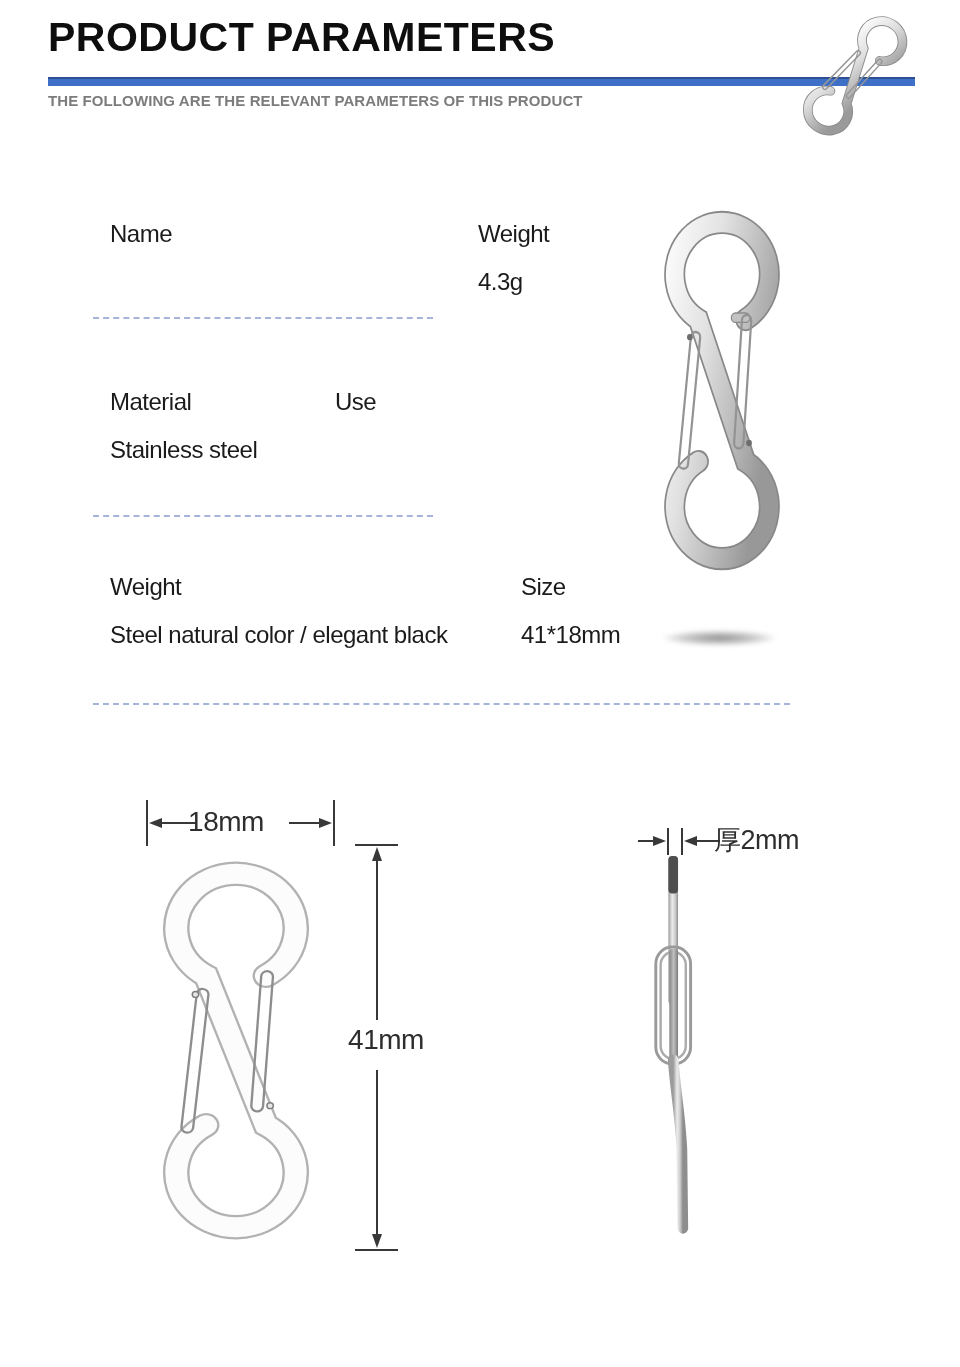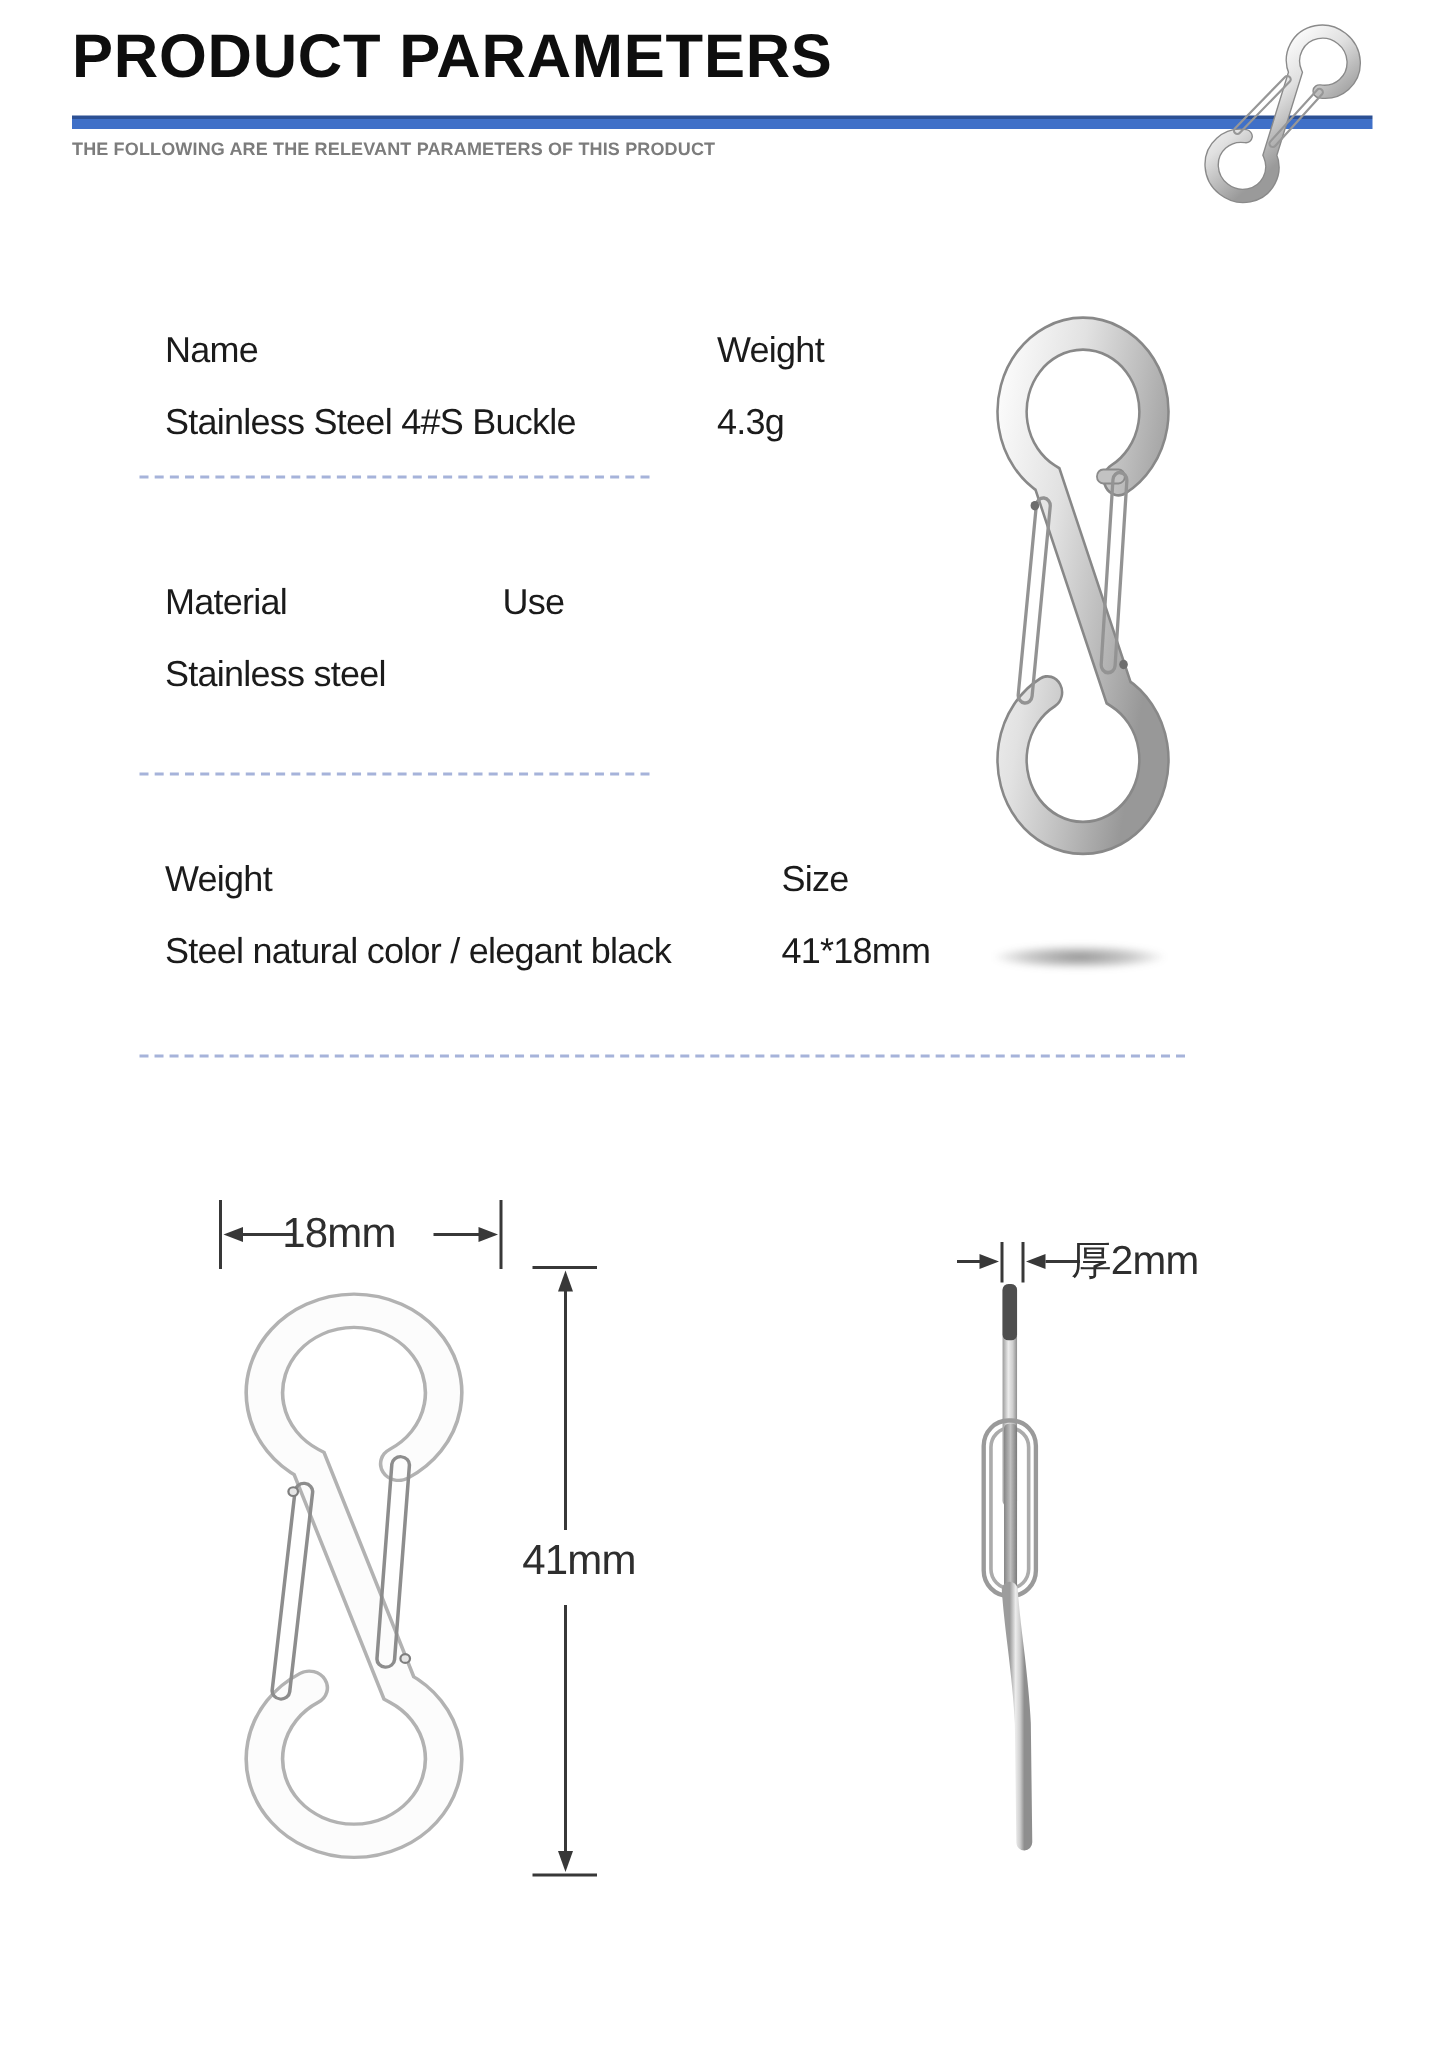--- a/index.html
+++ b/index.html
@@ -12,21 +12,21 @@
   .abs{position:absolute;}
   .title{
     left:48px;top:14px;font-size:41px;font-weight:bold;color:#0e0e0e;
     letter-spacing:0.5px;white-space:nowrap;
   }
   .blue-bar{
     left:48px;top:77px;width:867px;height:9px;
     background:linear-gradient(to bottom,#2c5094 0%,#2c5094 24%,#3f70c8 24%,#3f70c8 100%);
   }
   .subtitle{
-    left:48px;top:92px;font-size:12px;font-weight:bold;color:#7c7c7c;
+    left:48px;top:92px;font-size:15px;font-weight:bold;color:#7c7c7c;
     letter-spacing:0.1px;white-space:nowrap;
   }
   .card{
     left:47px;top:143px;width:868px;height:1202px;background:#ffffff;
   }
   .param-label,.param-value{
     font-size:24px;color:#1b1b1b;letter-spacing:-0.5px;white-space:nowrap;text-align:center;
   }
   .dash{border-top:2px dashed #a6b3da;height:0;}
   .dim-label{
@@ -63,21 +63,20 @@
       <path d="M 118,133 A 56,56 0 1 0 62,133 L 118,286 A 56,56 0 1 1 62,286" fill="none" stroke="#8a8a8a" stroke-width="27" stroke-linecap="round"></path>
       <path d="M 118,133 A 56,56 0 1 0 62,133 L 118,286 A 56,56 0 1 1 62,286" fill="none" stroke="url(#metI)" stroke-width="22" stroke-linecap="round"></path>
       <rect x="45" y="146" width="12" height="148" rx="6" fill="none" stroke="#979797" stroke-width="4" transform="rotate(6 51 220)"></rect>
       <rect x="108" y="128" width="12" height="144" rx="6" fill="none" stroke="#979797" stroke-width="4" transform="rotate(4 114 200)"></rect>
     </svg>
   </div>
 
   <div class="abs card">
 
     <div class="abs param-label" style="left:63px;top:77px;">Name</div>
-    <div class="abs param-value" style="left:63px;top:125px;">Stainless Steel 4#S Buckle</div>
     <div class="abs param-label" style="left:431px;top:77px;">Weight</div>
     <div class="abs param-value" style="left:431px;top:125px;">4.3g</div>
     <div class="abs dash" style="left:46px;top:174px;width:340px;"></div>
 
     <div class="abs param-label" style="left:63px;top:245px;">Material</div>
     <div class="abs param-value" style="left:63px;top:293px;">Stainless steel</div>
     <div class="abs param-label" style="left:288px;top:245px;">Use</div>
     <div class="abs dash" style="left:46px;top:372px;width:340px;"></div>
 
     <div class="abs param-label" style="left:63px;top:430px;">Weight</div>

